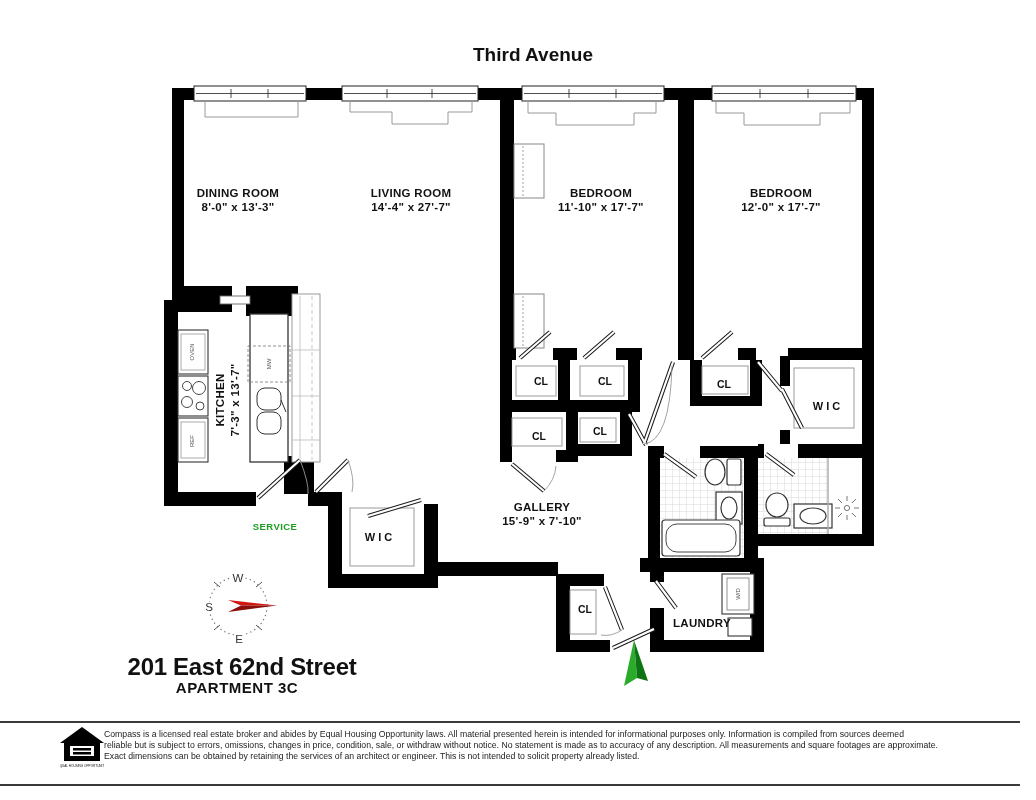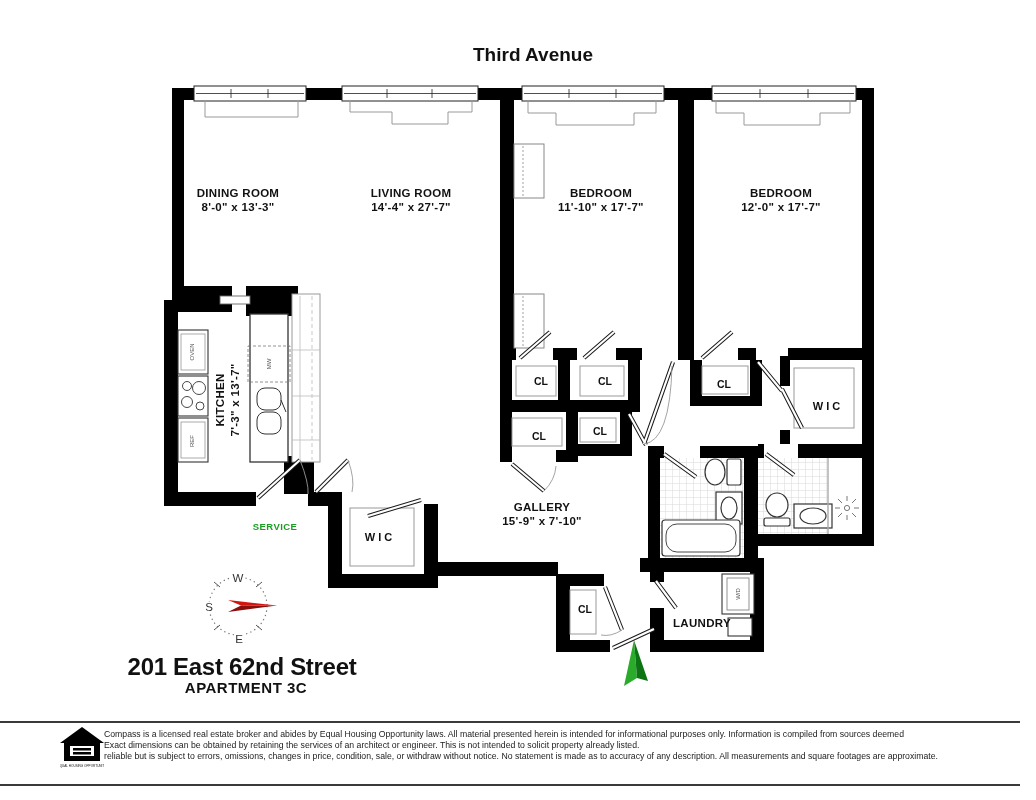--- a/index.html
+++ b/index.html
@@ -3,21 +3,21 @@
 <meta charset="utf-8">
 <style>
   html,body{margin:0;padding:0;background:#fff;}
   .page{position:relative;width:1020px;height:800px;background:#fff;
         font-family:"Liberation Sans",sans-serif;overflow:hidden;}
   .abs{position:absolute;}
   .street-title{top:44px;left:533px;transform:translateX(-50%);
     font-size:19px;font-weight:bold;color:#111;white-space:nowrap;}
   .addr-street{top:653px;left:242px;transform:translateX(-50%);
     font-size:24px;font-weight:bold;color:#111;white-space:nowrap;letter-spacing:-.3px;text-align:center;}
-  .addr-unit{top:679px;left:246px;transform:translateX(-50%);
+  .addr-unit{top:679px;left:237px;transform:translateX(-50%);
     font-size:15px;font-weight:bold;color:#111;white-space:nowrap;letter-spacing:.5px;}
   .rule{left:0;right:0;height:2px;background:#3a3a3a;}
   .rule.top{top:721px;} .rule.bot{top:784px;}
   .disclaimer{top:729px;left:104px;width:925px;font-size:8.7px;line-height:10.8px;color:#222;}
   svg text{user-select:none;}
   .rm{font:bold 11.5px "Liberation Sans",sans-serif;fill:#111;text-anchor:middle;letter-spacing:.3px;}
   .cl{font:bold 10.5px "Liberation Sans",sans-serif;fill:#111;text-anchor:middle;}
   .wic{font:bold 11px "Liberation Sans",sans-serif;fill:#111;text-anchor:middle;letter-spacing:3px;}
   .tiny{font:6px "Liberation Sans",sans-serif;fill:#555;text-anchor:middle;}
   .svc{font:bold 9.5px "Liberation Sans",sans-serif;text-anchor:middle;letter-spacing:.4px;}
@@ -321,17 +321,17 @@
     <polygon points="22,0 44,16 0,16" fill="#000"></polygon>
     <rect x="4" y="14" width="36" height="20" fill="#000"></rect>
     <rect x="10" y="19" width="24" height="10" fill="#fff"></rect>
     <rect x="13" y="21" width="18" height="2.5" fill="#000"></rect>
     <rect x="13" y="25" width="18" height="2.5" fill="#000"></rect>
     <text class="logo-txt" x="22" y="40">EQUAL HOUSING OPPORTUNITY</text>
   </svg>
 
   <div class="abs disclaimer">
     <div>Compass is a licensed real estate broker and abides by Equal Housing Opportunity laws. All material presented herein is intended for informational purposes only. Information is compiled from sources deemed</div>
+    <div>reliable but is subject to errors, omissions, changes in price, condition, sale, or withdraw without notice. No statement is made as to accuracy of any description. All measurements and square footages are approximate.</div>
     <div>Exact dimensions can be obtained by retaining the services of an architect or engineer. This is not intended to solicit property already listed.</div>
-    <div>reliable but is subject to errors, omissions, changes in price, condition, sale, or withdraw without notice. No statement is made as to accuracy of any description. All measurements and square footages are approximate.</div>
   </div>
 
 </div>
 
 </body></html>

